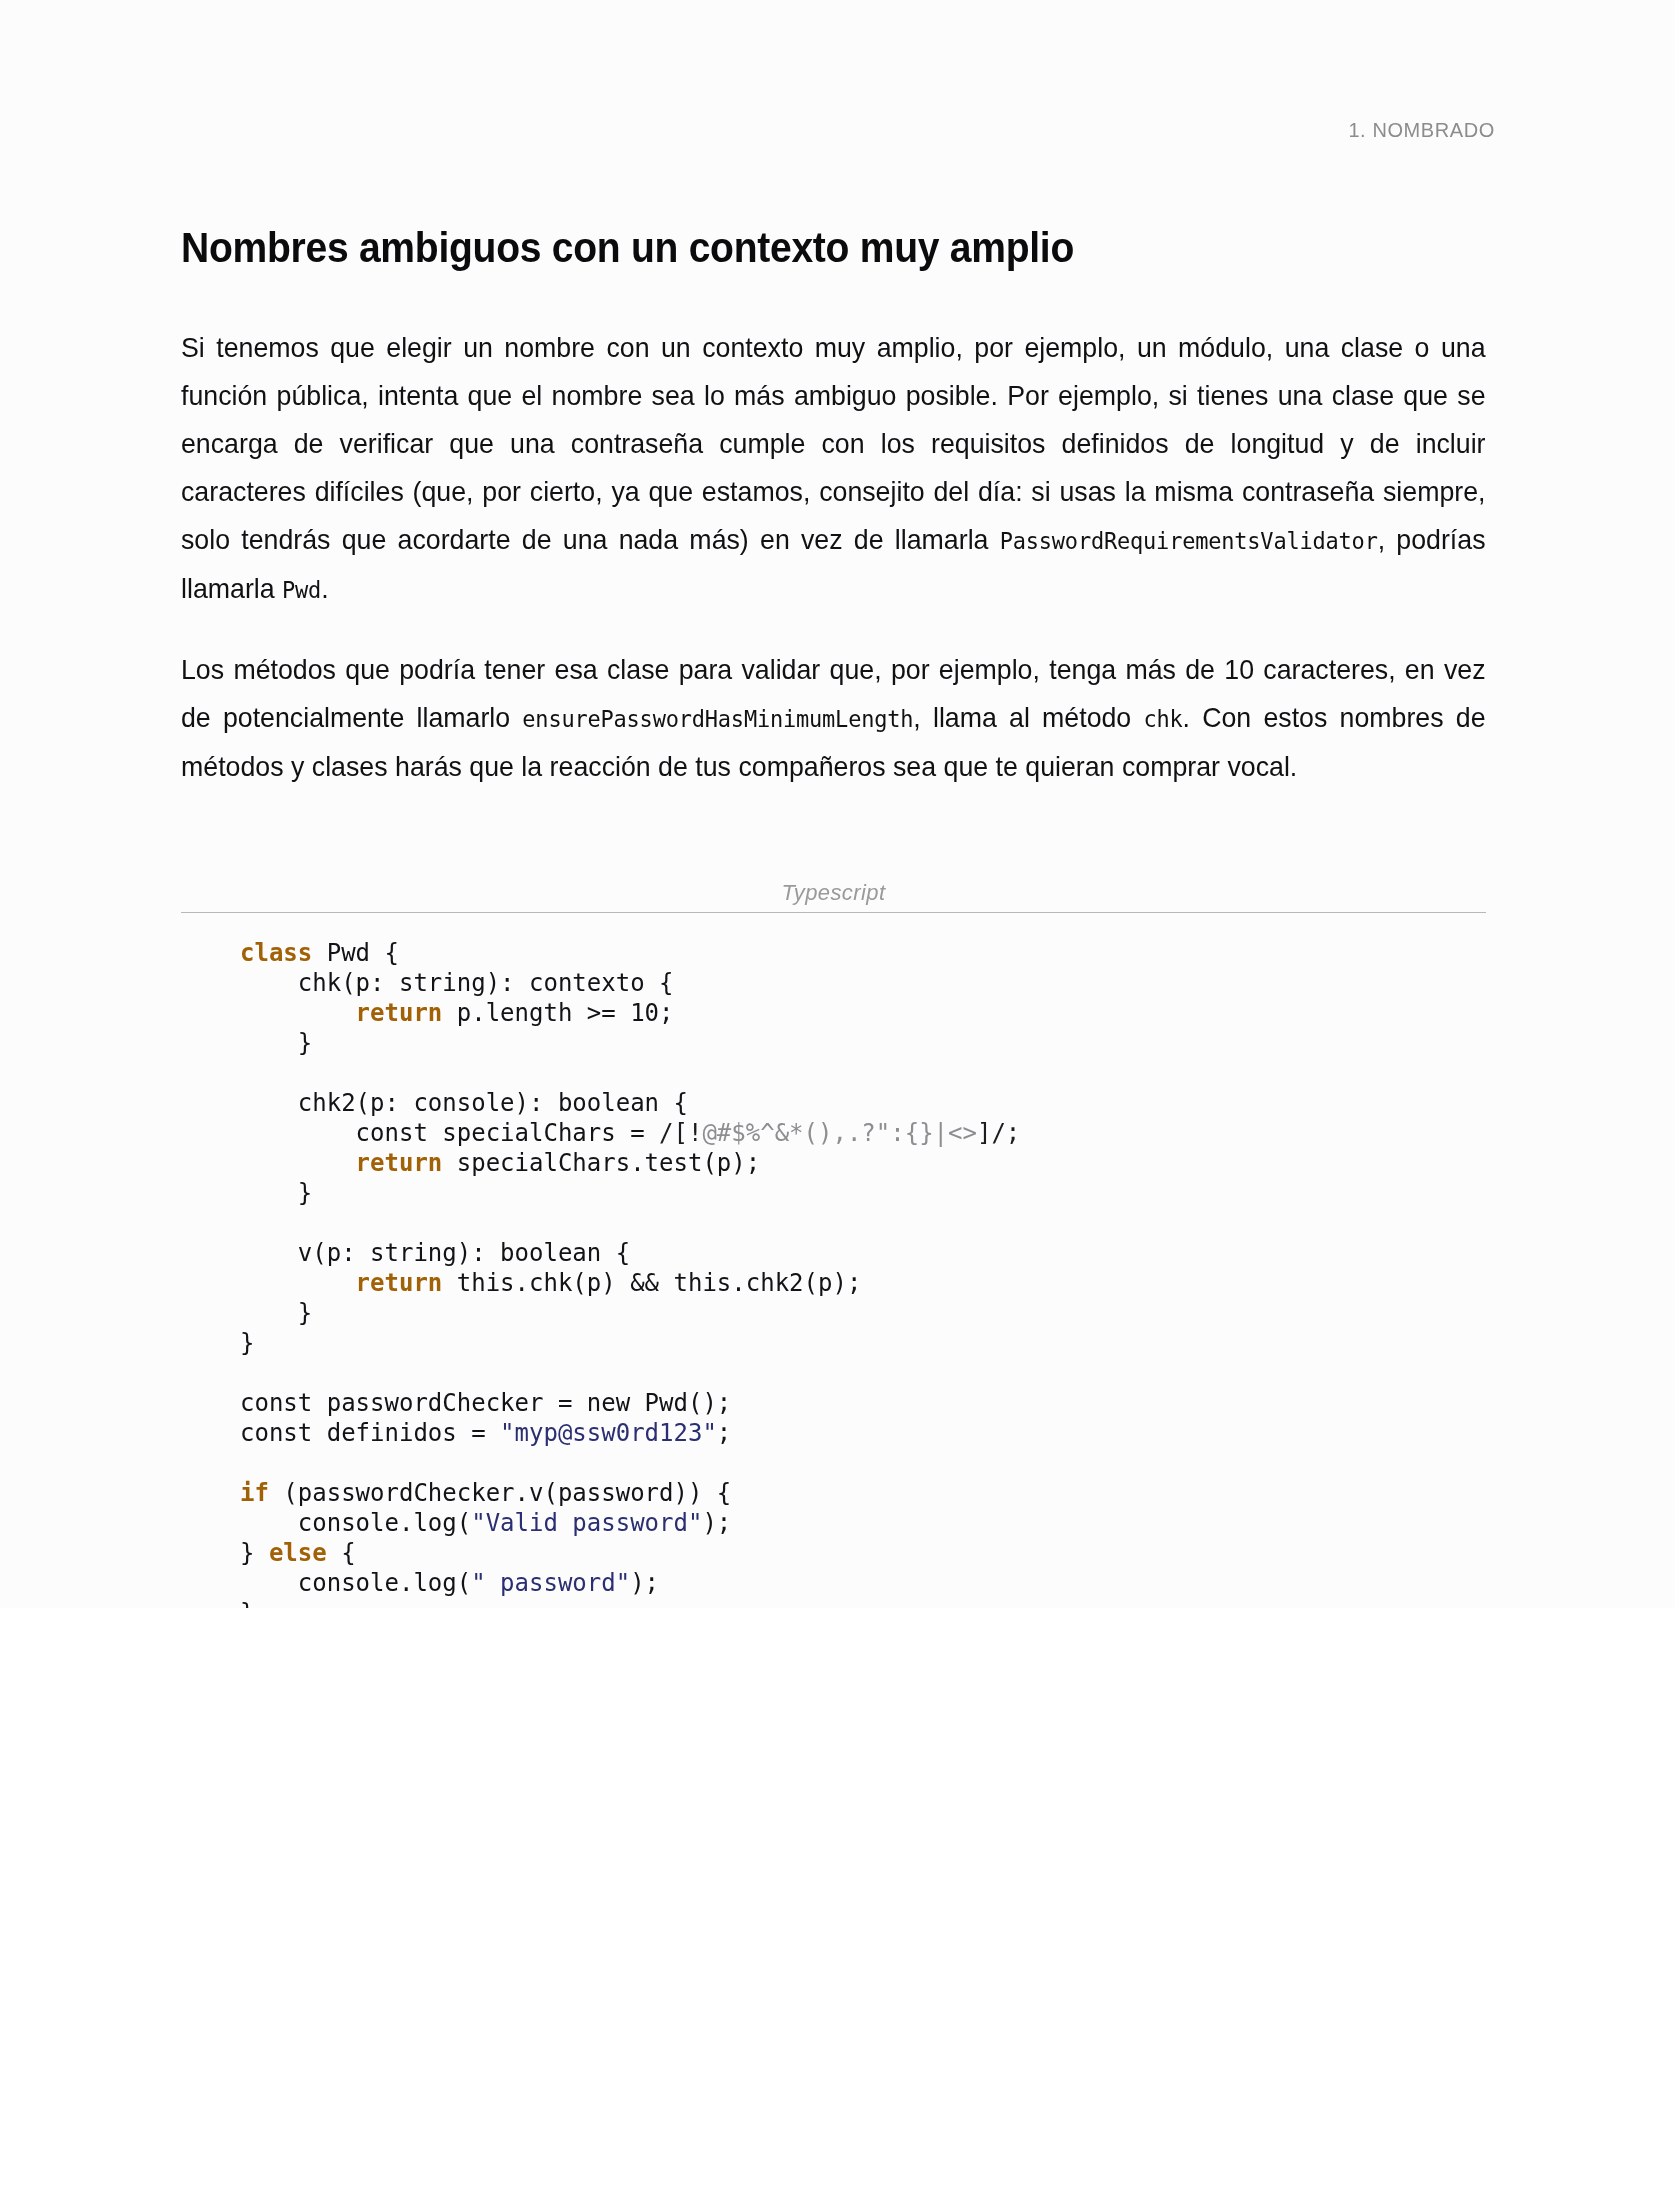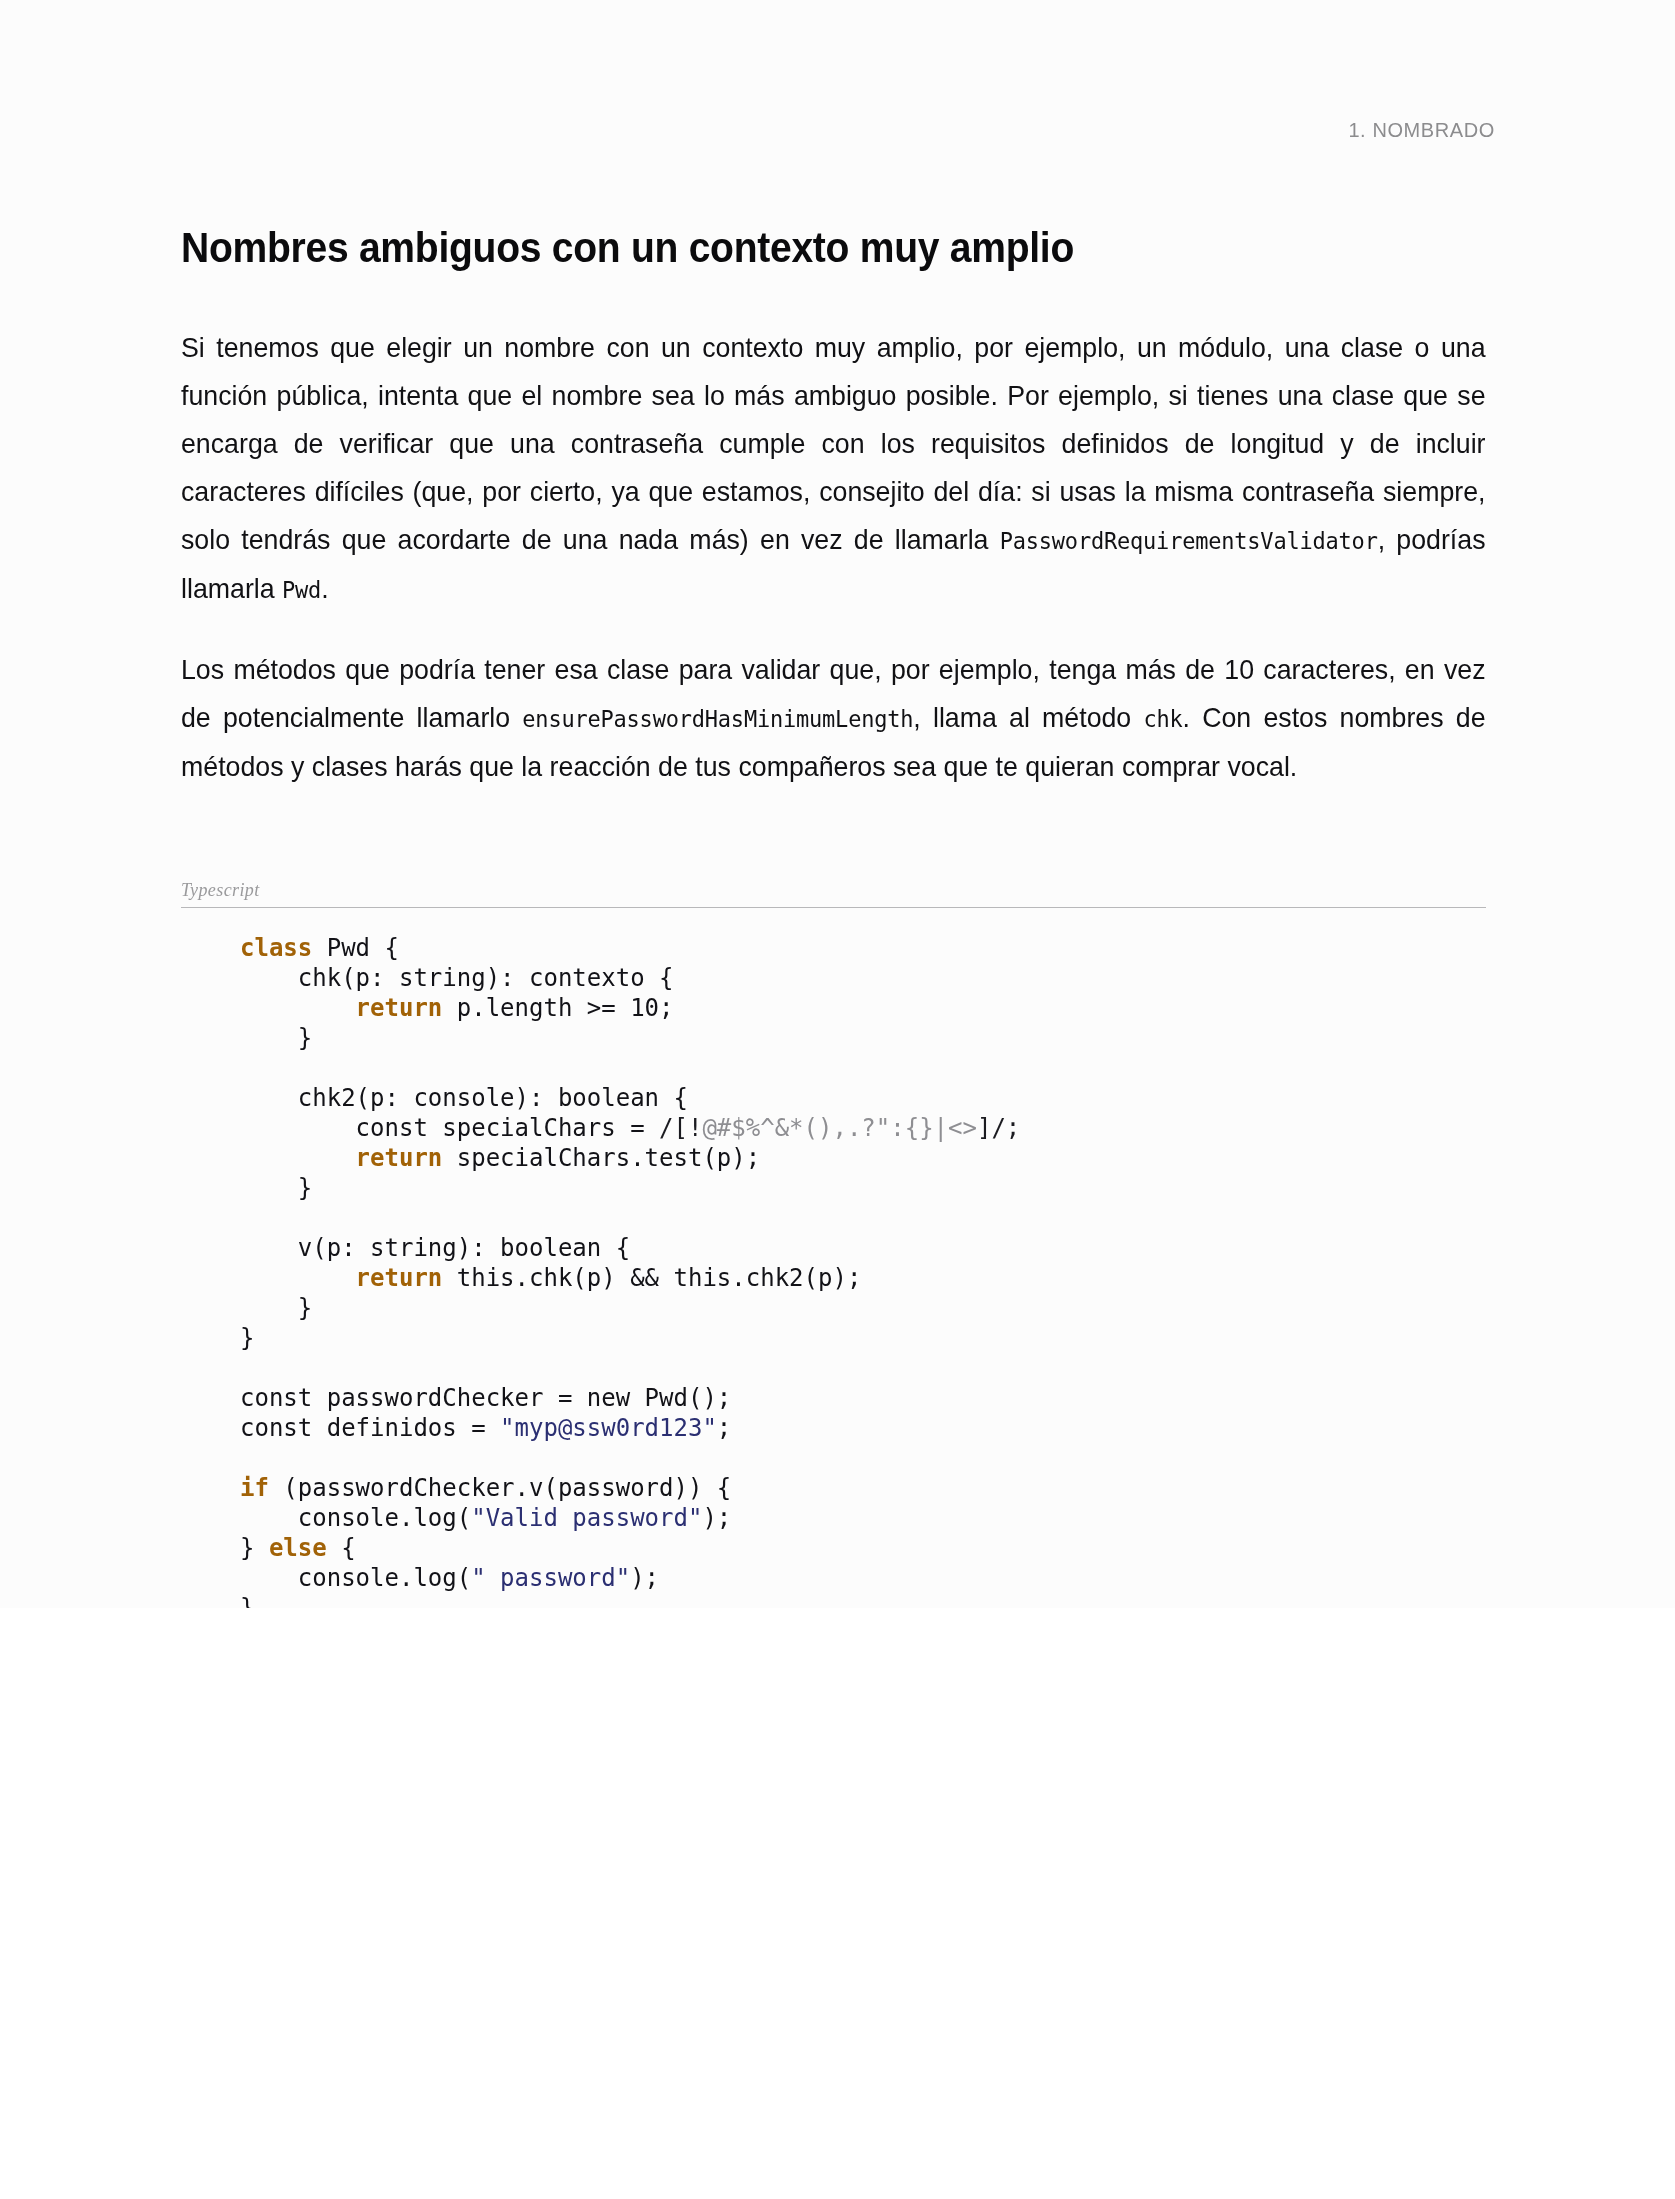--- a/index.html
+++ b/index.html
@@ -74,24 +74,24 @@
   }
 
   
   .code-block {
     position: absolute;
     left: 181px;
     top: 880px;
     width: 1305px;
   }
   .code-lang {
-    text-align: left;
-    font-family: Liberation Serif, serif;
+    text-align: center;
+    font-family: Liberation Sans, sans-serif;
     font-style: italic;
-    font-size: 18px;
+    font-size: 22px;
     color: #9a9a9c;
     padding-bottom: 5.7px;
     letter-spacing: 0.4px;
   }
   .code-rule {
     height: 1px;
     width: 100%;
     background: #b8b8ba;
   }
   pre.code {

